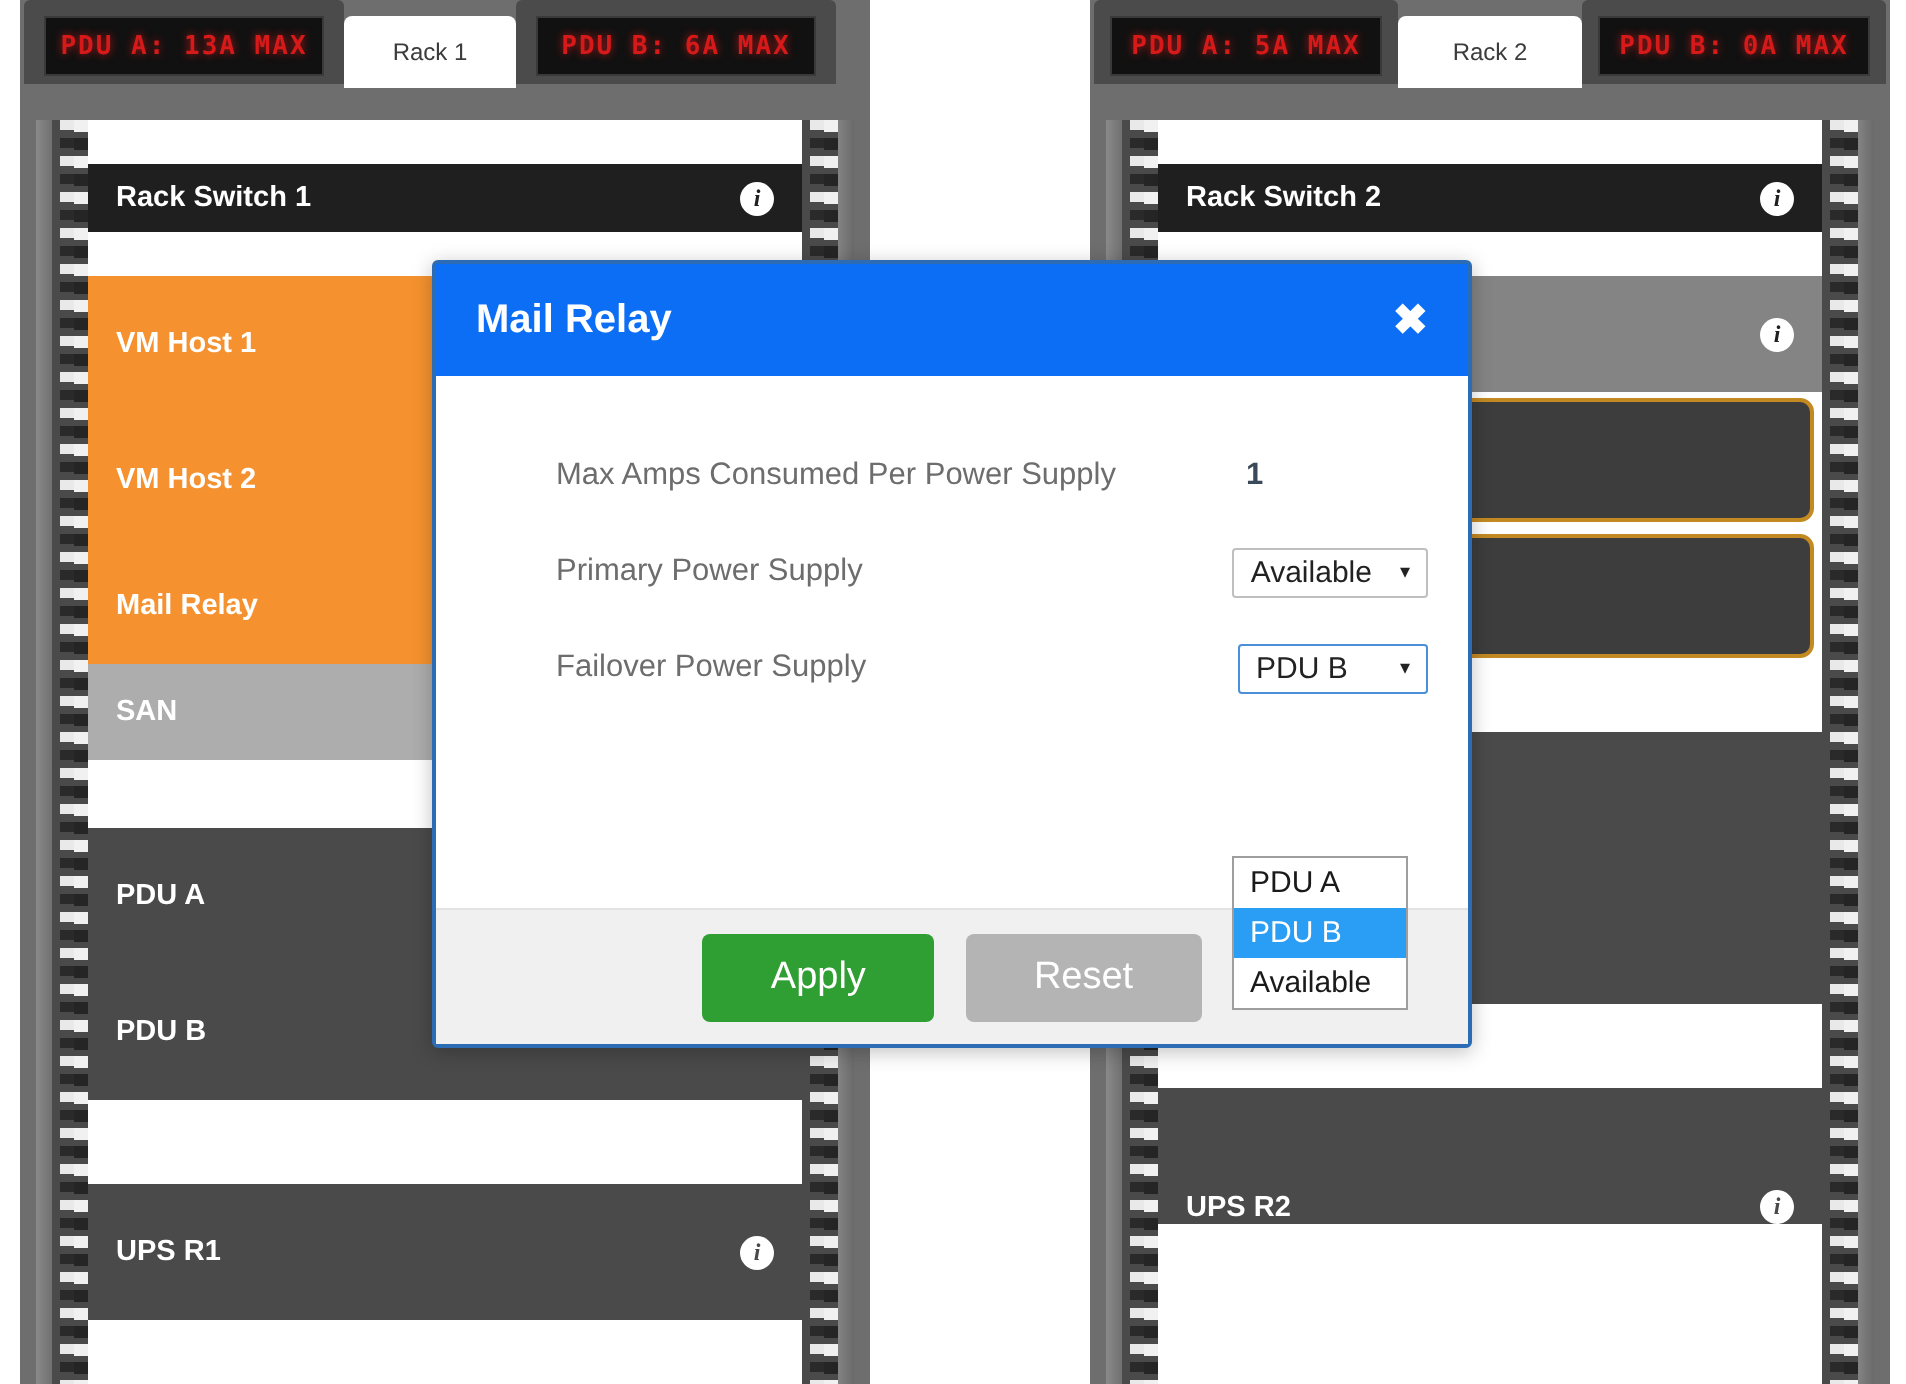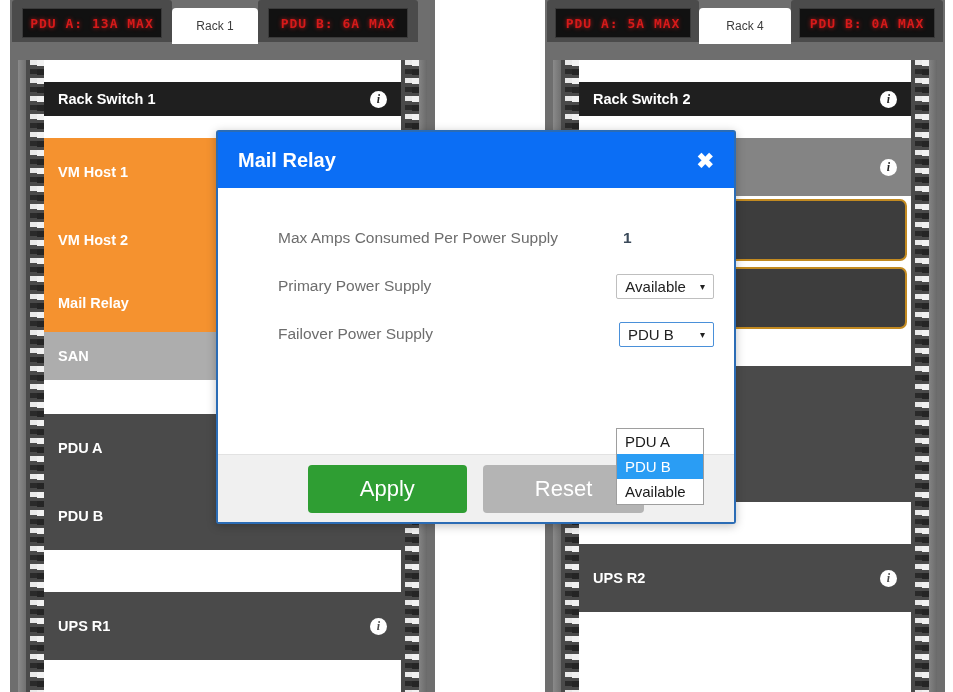--- a/index.html
+++ b/index.html
@@ -161,21 +161,21 @@
     border: 1px solid #9e9e9e;
     z-index: 60;
   }
   .dd-opt { padding: 4px 8px; font-size: 15px; color: #1a1a1a; }
   .dd-opt.sel-opt { background: #2a9df4; color: #ffffff; }
 
   .modal-foot {
     height: 68px; background: #f0f0f0; border-top: 1px solid #e2e2e2;
     display: flex; align-items: center; justify-content: center; gap: 16px;
   }
-  .btn { border: none; border-radius: 4px; font-size: 22px; color: #ffffff; padding: 11px 52px; cursor: pointer; }
+  .btn { border: none; border-radius: 4px; font-size: 19px; color: #ffffff; padding: 11px 34px; cursor: pointer; }
   .btn.apply { background: #2f9e33; }
   .btn.reset { background: #b4b4b4; }
 </style>
 </head>
 <body>
 
 <div id="stage">
 
   <div class="tabbar left">
     <div class="pdu-shell" style="left:2px;width:160px;"></div>
@@ -228,21 +228,21 @@
     </div>
   </div>
 
   <div class="tabbar right">
     <div class="pdu-shell" style="left:2px;width:152px;"></div>
     <div class="pdu-chip" style="left:10px;width:136px;">PDU A: 5A MAX</div>
 
     <div class="pdu-shell" style="left:246px;width:152px;"></div>
     <div class="pdu-chip" style="left:254px;width:136px;">PDU B: 0A MAX</div>
 
-    <div class="rack-tab" style="left:154px;width:92px;">Rack 4</div>
+    <div class="rack-tab" style="left:154px;width:92px;">Rack 2</div>
   </div>
 
   <div class="rack right">
     <div class="rack-frame">
       <div class="rail-outer l"></div>
       <div class="rail-outer r"></div>
       <div class="rail l"></div>
       <div class="rail r"></div>
       <div class="rack-inner" id="rack2-units">
           <div class="unit empty" style="top: 0px; height: 22px;"></div>
@@ -266,21 +266,21 @@
             </div>
           </div>
           <div class="unit empty" style="top: 272px; height: 34px;"></div>
           <div class="unit darkgrey" style="top: 306px; height: 68px;">
             <div class="u-label"></div>
           </div>
           <div class="unit darkgrey" style="top: 374px; height: 68px;">
             <div class="u-label">PDU B</div>
           </div>
           <div class="unit empty" style="top: 442px; height: 42px;"></div>
-          <div class="unit darkgrey" style="top: 484px; height: 68px;">
+          <div class="unit darkgrey" style="top: 484px; height: 68px; align-items: flex-end;">
             <div class="u-label">UPS R2</div>
             <div class="info-icon">i</div>
           </div>
         </div>
     </div>
   </div>
 
   <div id="modal">
     <div class="modal-head">
       <div class="modal-title">Mail Relay</div>

